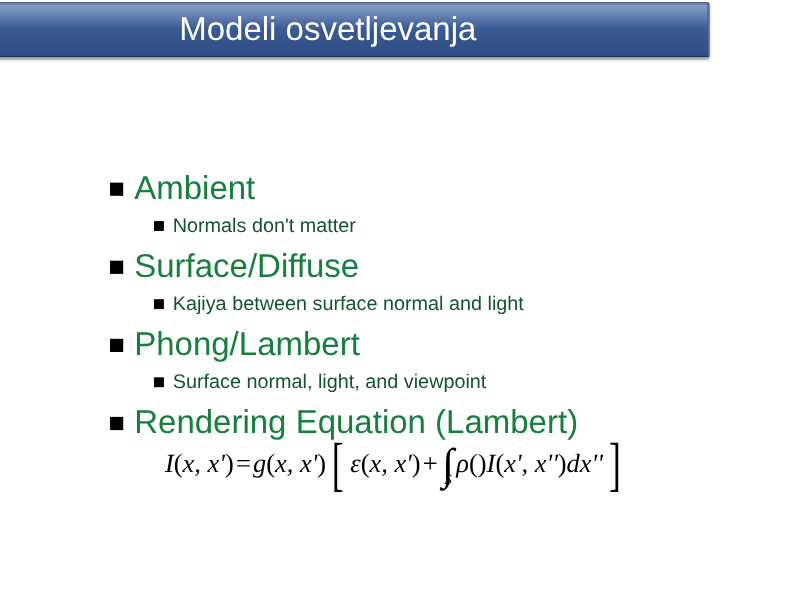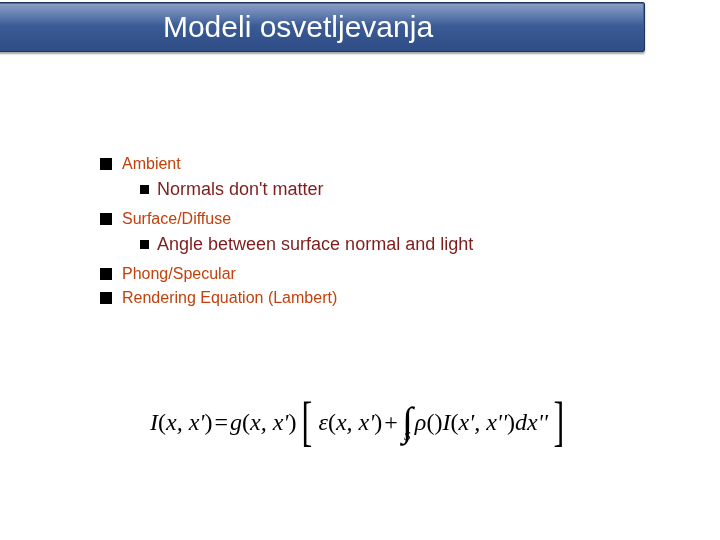--- a/index.html
+++ b/index.html
@@ -61,42 +61,42 @@
   }
   .lvl1 .bullet {
     width: 12px;
     height: 12px;
     background: #000000;
     margin-right: 10px;
     flex: 0 0 12px;
     align-self: center;
   }
   .lvl1 .text {
-    font-size: 16px;
-    color: #c2410c;
+    font-size: 30px;
+    color: #15803d;
   }
   .lvl2-wrap {
     margin-left: 40px;
     margin-bottom: 10px;
   }
   .lvl2 {
     display: flex;
     align-items: baseline;
   }
   .lvl2 .bullet {
     width: 9px;
     height: 9px;
     background: #000000;
     margin-right: 8px;
     flex: 0 0 9px;
     align-self: center;
   }
   .lvl2 .text {
     font-size: 18px;
-    color: #7f1d1d;
+    color: #14532d;
   }
   .equation {
     position: absolute;
     top: 395px;
     left: 0;
     width: 720px;
     text-align: center;
   }
   .equation-inner {
     display: inline-flex;
@@ -161,27 +161,33 @@
       </div>
     </div>
 
     <div class="lvl1">
       <span class="bullet"></span>
       <span class="text">Surface/Diffuse</span>
     </div>
     <div class="lvl2-wrap">
       <div class="lvl2">
         <span class="bullet"></span>
-        <span class="text">Angle between surface normal and light</span>
+        <span class="text">Kajiya between surface normal and light</span>
       </div>
     </div>
 
     <div class="lvl1">
       <span class="bullet"></span>
-      <span class="text">Phong/Specular</span>
+      <span class="text">Phong/Lambert</span>
+    </div>
+    <div class="lvl2-wrap">
+      <div class="lvl2">
+        <span class="bullet"></span>
+        <span class="text">Surface normal, light, and viewpoint</span>
+      </div>
     </div>
 
     <div class="lvl1">
       <span class="bullet"></span>
       <span class="text">Rendering Equation (Lambert)</span>
     </div>
 
   </div>
 
   <div class="equation">

